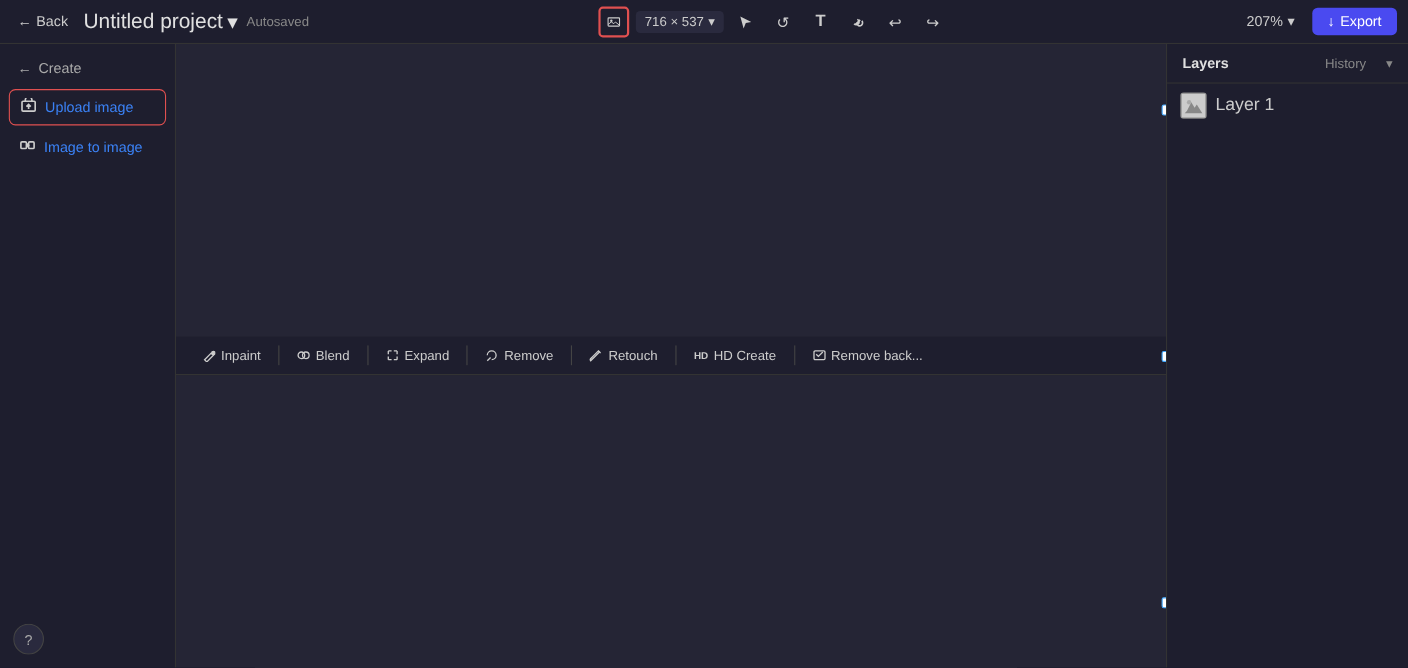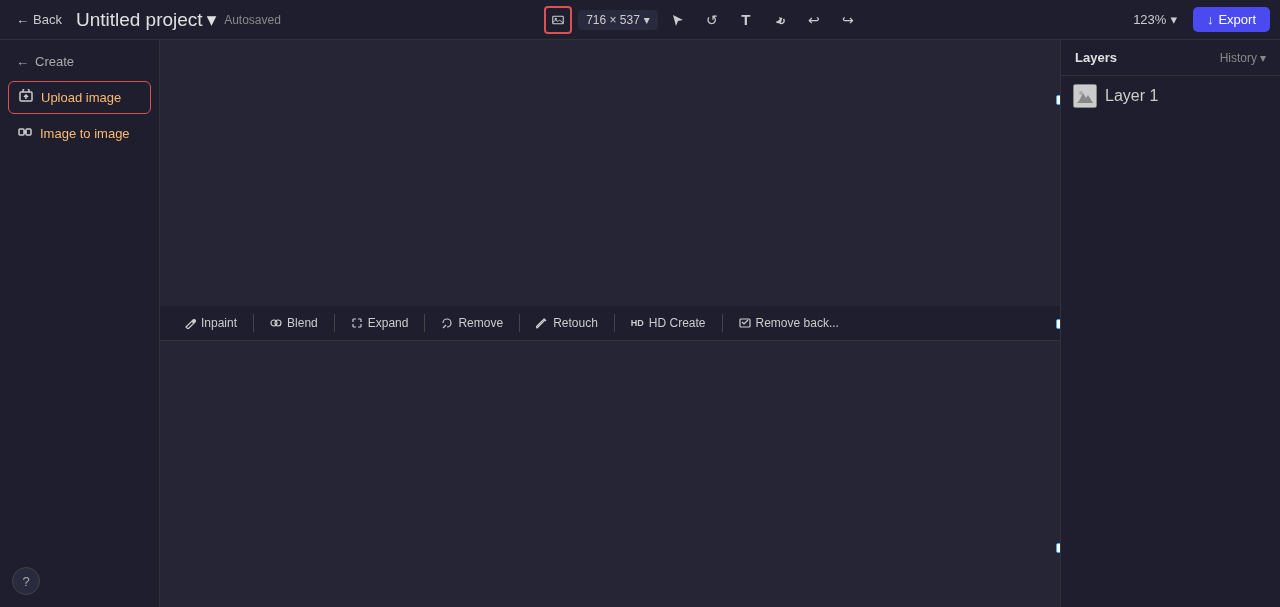--- a/index.html
+++ b/index.html
@@ -142,21 +142,21 @@
       gap: 6px;
     }
     .sidebar-item {
       display: flex;
       align-items: center;
       gap: 8px;
       padding: 7px 10px;
       border-radius: 6px;
       cursor: pointer;
       font-size: 13px;
-      color: #fdba74;
+      color: #3b82f6;
     }
     .sidebar-item.selected {
       border: 1.5px solid #e05050;
       background: transparent;
     }
 
     
     .canvas-area {
       flex: 1;
       background: #252535;
@@ -272,21 +272,21 @@
       font-size: 13px;
       font-weight: 600;
       color: #e0e0e0;
     }
     .history-btn {
       font-size: 12px;
       color: #888;
       cursor: pointer;
       display: flex;
       align-items: center;
-      gap: 3px;
+      gap: 18px;
     }
     .layer-item {
       display: flex;
       align-items: center;
       gap: 8px;
       padding: 8px 12px;
       cursor: pointer;
     }
     .layer-thumb {
       width: 24px;
@@ -370,21 +370,21 @@
     <button class="tool-btn">
       <span>↩</span>
     </button>
     <button class="tool-btn">
       <span>↪</span>
     </button>
   </div>
 
   <div class="topbar-right">
     <div class="zoom-display">
-      <span>123%</span>
+      <span>207%</span>
       <span>▾</span>
     </div>
     <button class="export-btn">
       <span>↓</span>
       <span>Export</span>
     </button>
   </div>
 </div>
 
 <div class="main">

